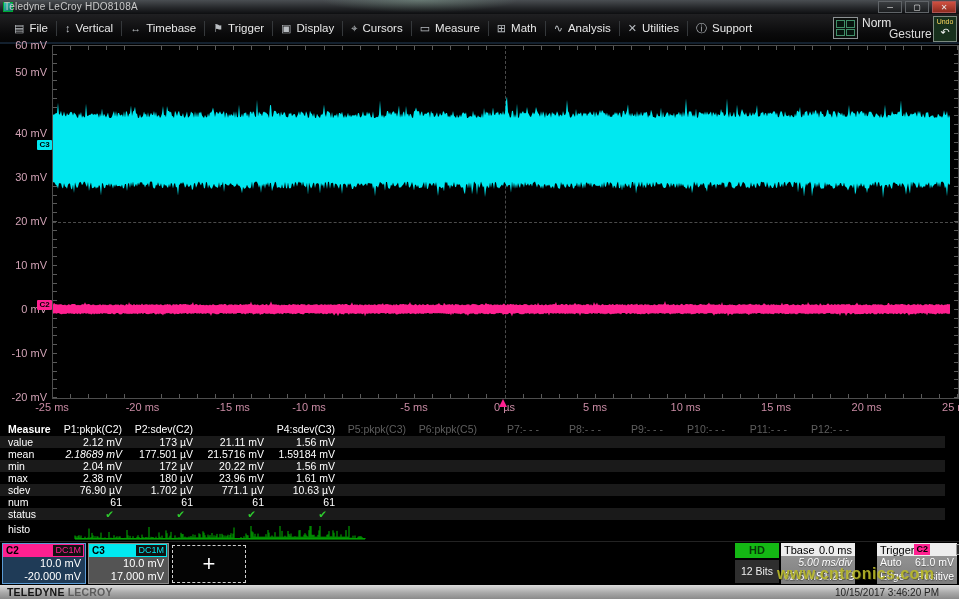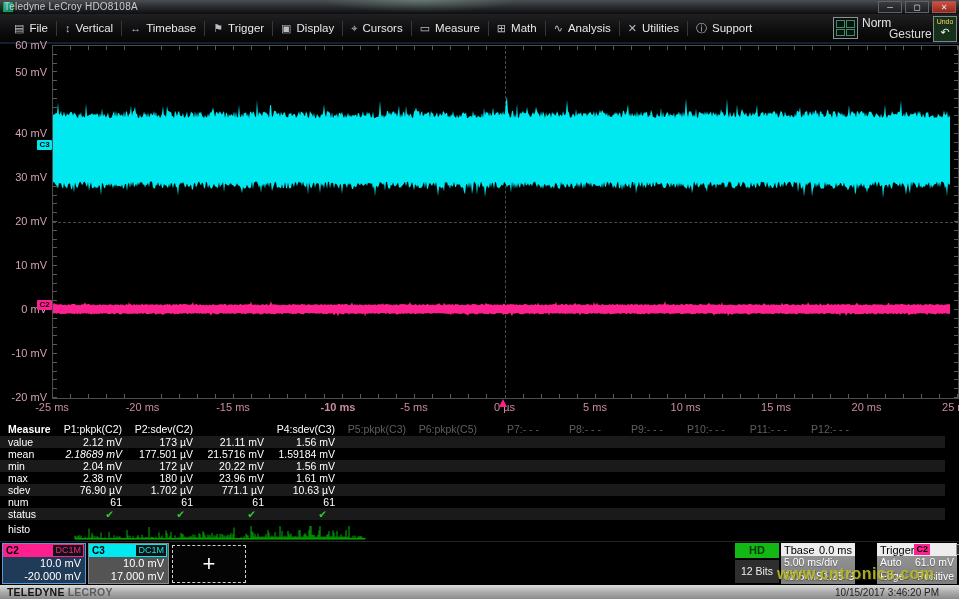--- a/index.html
+++ b/index.html
@@ -83,21 +83,21 @@
   .add-box{position:absolute;left:172px;top:545px;width:74px;height:38px;background:#040404;
     border:1px dashed #cfcfcf;box-sizing:border-box;color:#fff;font-size:22px;font-weight:300;
     display:flex;align-items:center;justify-content:center;}
   .hd-badge{position:absolute;left:735px;top:543px;width:44px;height:15px;background:#14b814;
     color:#073a07;font-weight:bold;font-size:11px;text-align:center;line-height:15px;}
   .bits-box{position:absolute;left:735px;top:560px;width:44px;height:23px;background:#2e2e2e;
     color:#ececec;font-size:10.5px;text-align:center;line-height:23px;}
   .acq-box{position:absolute;top:543px;height:41px;box-sizing:border-box;font-size:10.5px;color:#fff;background:linear-gradient(#9c9c9c,#7d7d7d);}
   .acq-head{display:flex;justify-content:space-between;align-items:center;height:13px;background:#ededed;color:#000;font-size:11px;padding:0 3px;}
   .acq-row{display:flex;justify-content:space-between;padding:0 3px;line-height:13.5px;white-space:nowrap;overflow:hidden;text-shadow:0 1px 1px rgba(0,0,0,.35);}
-  .acq-row.right{}
+  .acq-row.right{justify-content:flex-end;font-style:italic;}
   #tbase-box{left:781px;width:74px;}
   #trigger-box{left:877px;width:80px;}
   .t-badges{display:flex;gap:2px;}
   .badge-c2{background:var(--c2,#ff2090);color:#000;font-size:9px;font-weight:bold;padding:0 2px;line-height:11px;}
   .badge-dc{background:#2a2a2a;color:#fff;border:1px solid #9a9a9a;font-size:12px;padding:0 2px;line-height:9px;margin-left:24px;}
 
   
   .footer{position:absolute;left:0;top:585px;width:959px;height:14px;
     background:linear-gradient(180deg,#dcdcdc,#a9a9a9 55%,#8a8a8a);}
   .brand{position:absolute;left:7px;top:1px;font-size:10.5px;letter-spacing:.2px;}
@@ -216,21 +216,21 @@
       <span class="y-label" style="top: 215px;">20 mV</span>
       <span class="y-label" style="top: 259px;">10 mV</span>
       <span class="y-label" style="top: 303px;">0 mV</span>
       <span class="y-label" style="top: 347px;">-10 mV</span>
       <span class="y-label" style="top: 391px;">-20 mV</span>
     </div>
   <div id="x-axis">
       <span class="x-label" style="left: 17px;">-25 ms</span>
       <span class="x-label" style="left: 107.5px;">-20 ms</span>
       <span class="x-label" style="left: 198px;">-15 ms</span>
-      <span class="x-label" style="left: 303px; font-weight: bold;">-10 ms</span>
+      <span class="x-label" style="left: 274px;">-10 ms</span>
       <span class="x-label" style="left: 379px;">-5 ms</span>
       <span class="x-label" style="left: 469.5px;">0 µs</span>
       <span class="x-label" style="left: 560px;">5 ms</span>
       <span class="x-label" style="left: 650.5px;">10 ms</span>
       <span class="x-label" style="left: 741px;">15 ms</span>
       <span class="x-label" style="left: 831.5px;">20 ms</span>
       <span class="x-label" style="left: 922px;">25 ms</span>
     </div>
   <div id="chip-layer">
       <div class="ch-chip" style="top: 139.88px; background: rgb(0, 232, 240);">C3</div>

